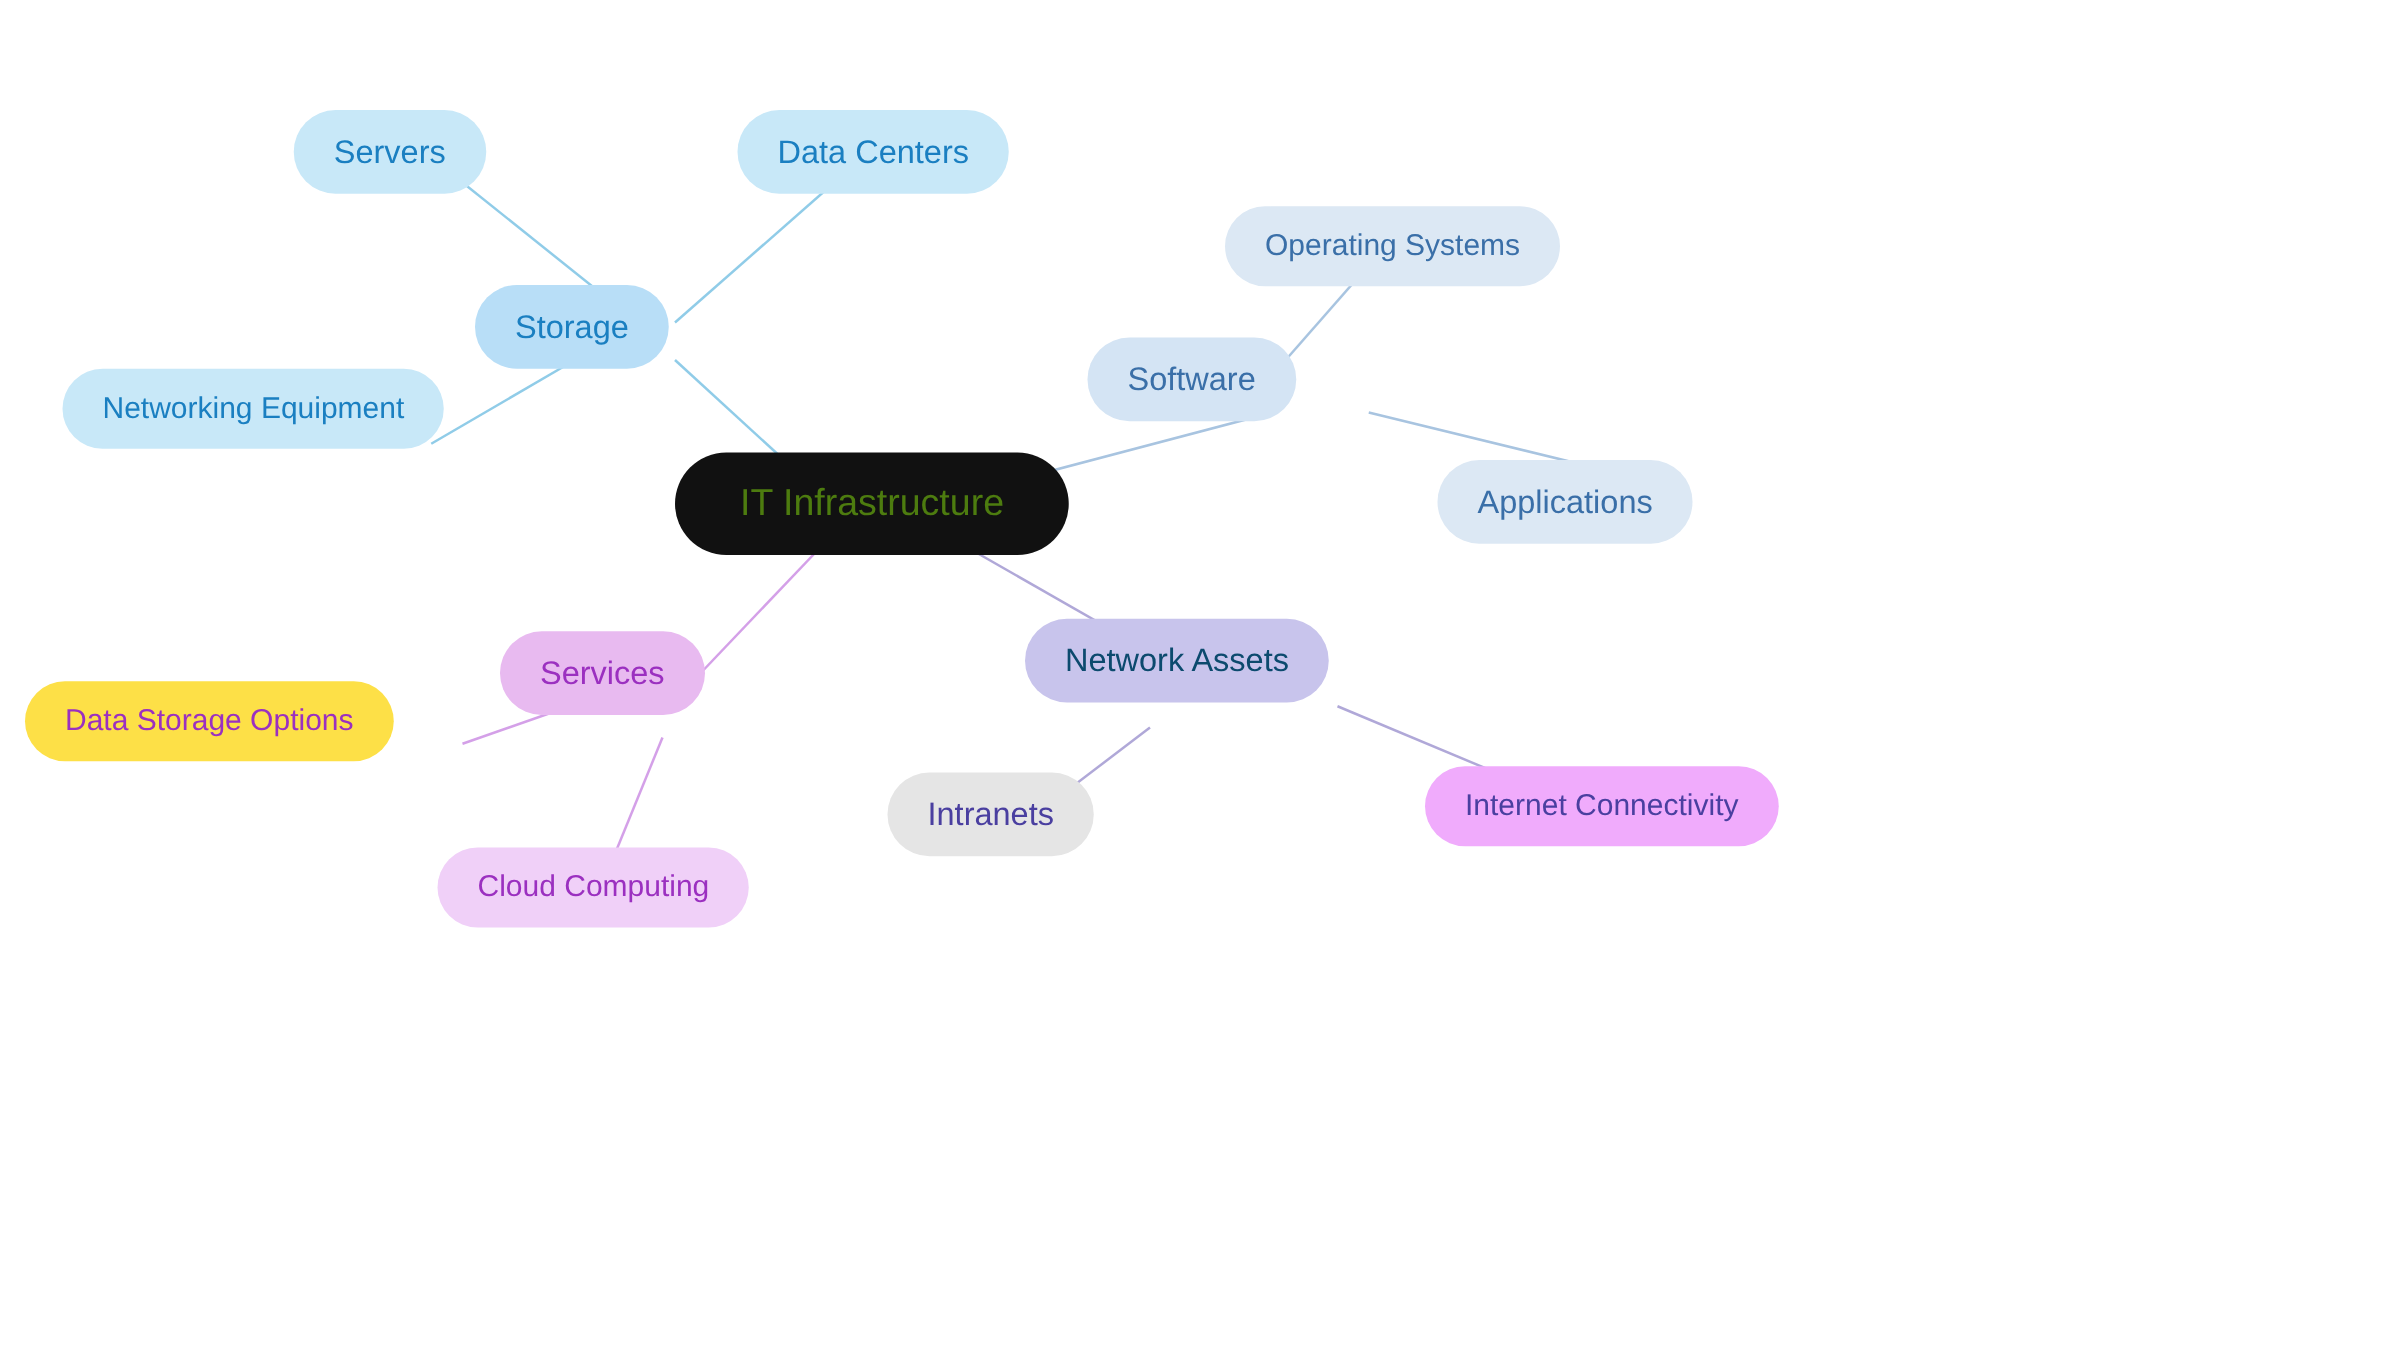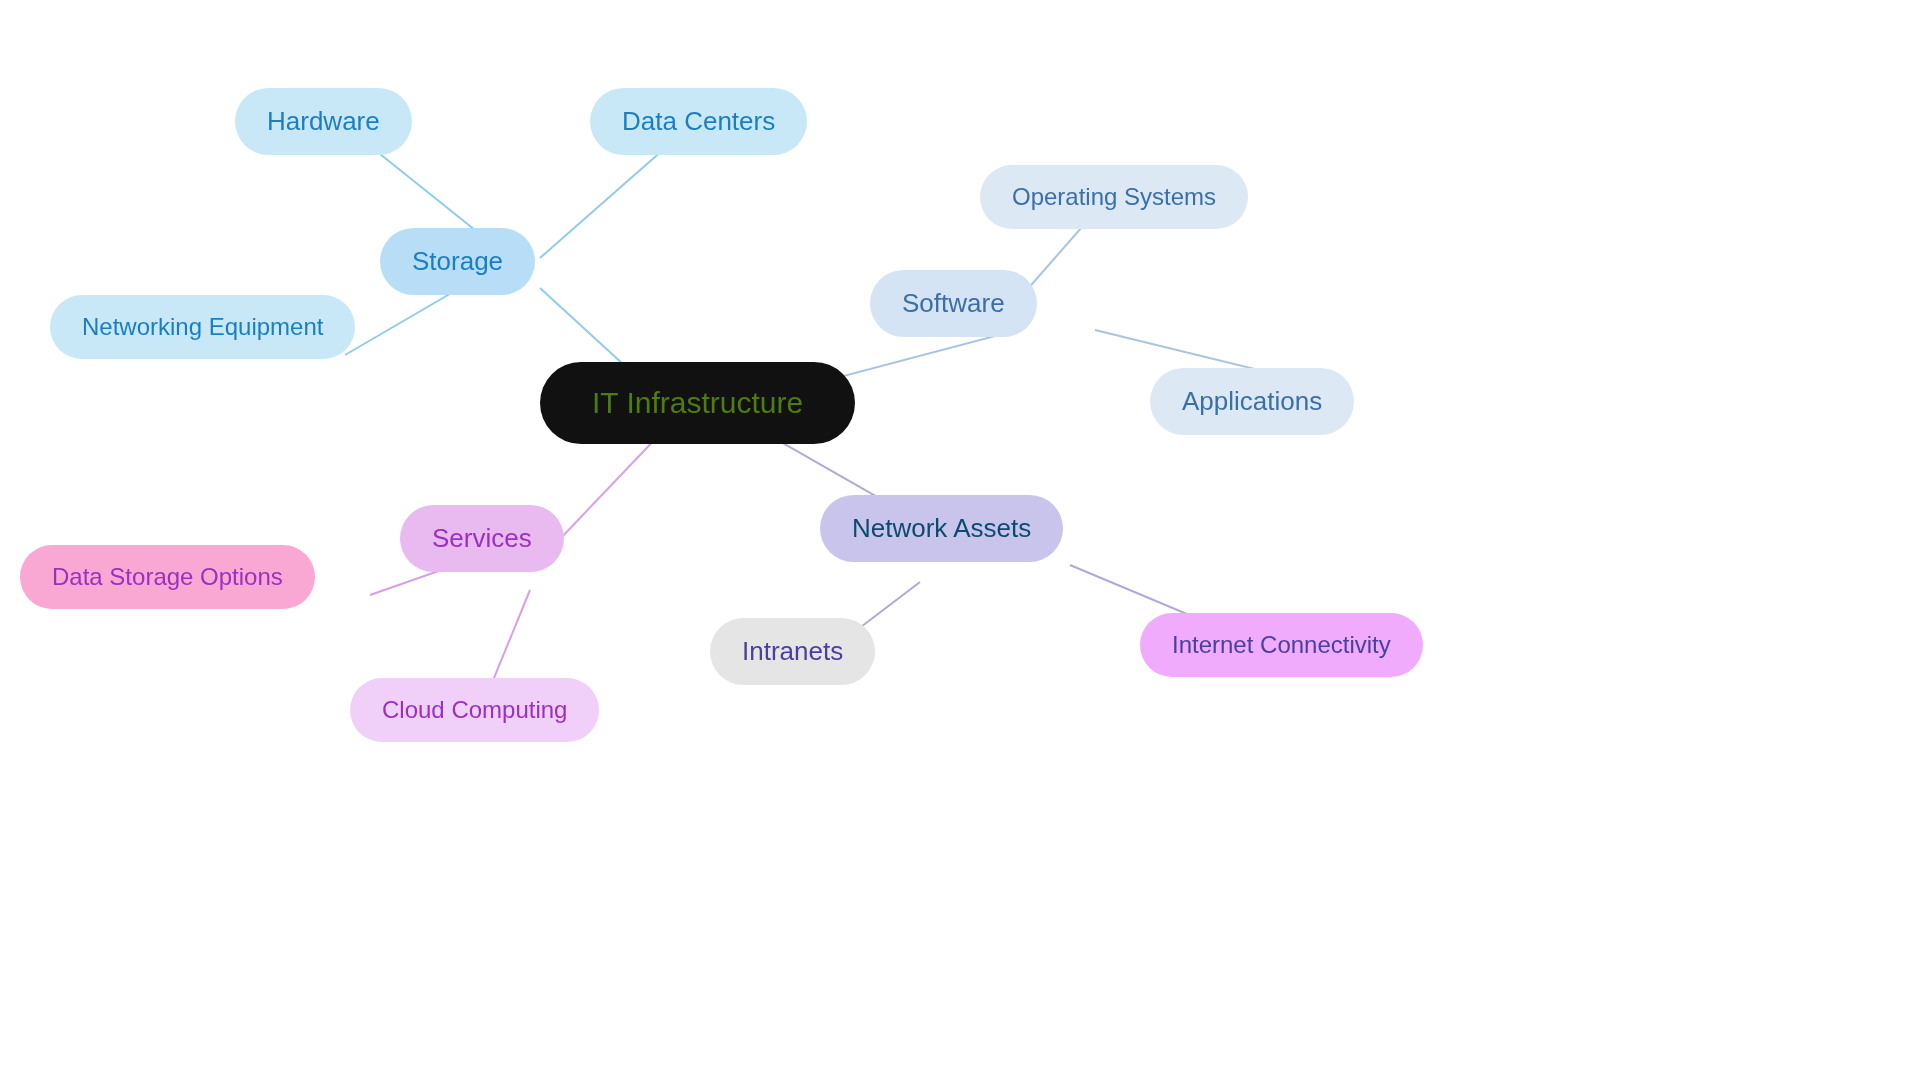--- a/index.html
+++ b/index.html
@@ -66,21 +66,21 @@
     }
     .node-applications {
       background: #dce8f4;
       color: #3a6fa8;
     }
     .node-services {
       background: #e8baf0;
       color: #9b30c0;
     }
     .node-datastorage {
-      background: #f9a8d4;
+      background: #fde047;
       color: #9b30c0;
     }
     .node-cloud {
       background: #f0d0f8;
       color: #9b30c0;
     }
     .node-networkassets {
       background: #c8c4ec;
       color: #0c4a6e;
     }
@@ -122,21 +122,21 @@
 
   <line x1="920" y1="582" x2="807" y2="668" stroke="#b0a8d8" stroke-width="2"></line>
 
   <line x1="1070" y1="565" x2="1285" y2="655" stroke="#b0a8d8" stroke-width="2"></line>
 </svg>
 
 <div class="node node-center" style="left: 540px; top: 362px;">IT Infrastructure</div>
 
 <div class="node node-hardware" style="left: 380px; top: 228px;">Storage</div>
 
-<div class="node node-servers" style="left: 235px; top: 88px;">Hardware</div>
+<div class="node node-servers" style="left: 235px; top: 88px;">Servers</div>
 
 <div class="node node-datacenters" style="left: 590px; top: 88px;">Data Centers</div>
 
 <div class="node node-networking" style="left: 50px; top: 295px; font-size: 24px; text-align: center;">Networking Equipment</div>
 
 <div class="node node-software" style="left: 870px; top: 270px;">Software</div>
 
 <div class="node node-os" style="left: 980px; top: 122px; font-size: 24px; margin-top: 43px;">Operating Systems</div>
 
 <div class="node node-applications" style="left: 1150px; top: 340px; margin-top: 28px;">Applications</div>

